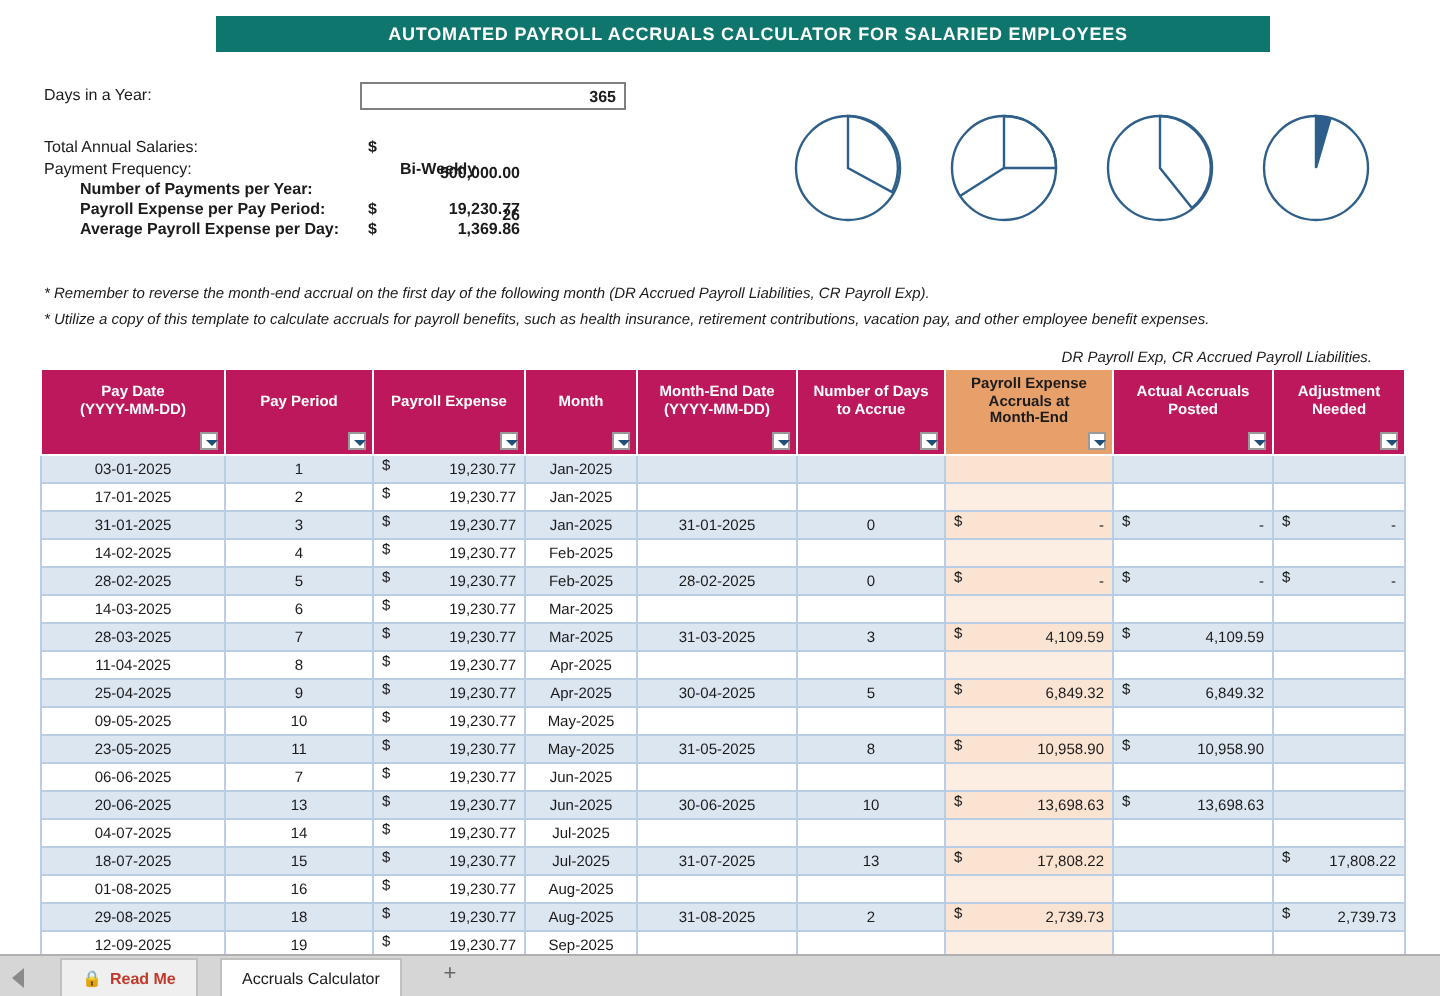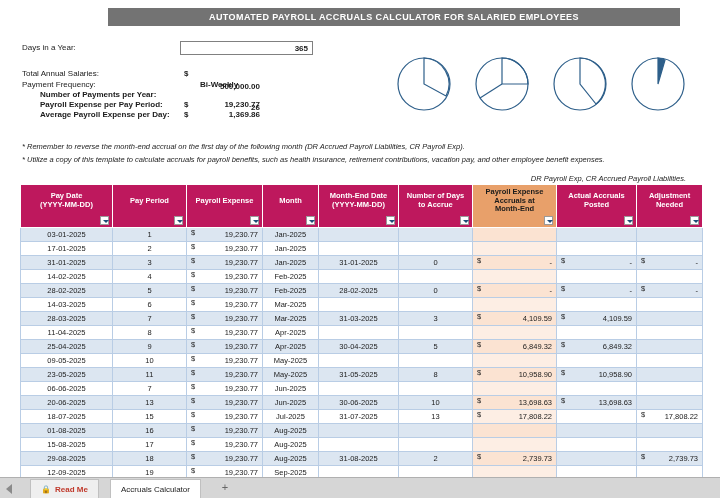--- a/index.html
+++ b/index.html
@@ -7,24 +7,24 @@
     width:720px;height:498px;overflow:hidden;
     background:#ffffff;
     font-family:"Liberation Sans", sans-serif;
     font-size:8px;color:#1b1b1b;
     position:relative;
   }
   .sheet{position:absolute;left:0;top:0;width:720px;height:498px;background:#ffffff;}
 
   
   .title-bar{
-    position:absolute;left:108px;top:8px;width:572px;height:18px;
-    background:#737373;color:#ffffff;
+    position:absolute;left:108px;top:8px;width:512px;height:18px;
+    background:#0f766e;color:#ffffff;
     display:flex;align-items:center;justify-content:center;
-    font-size:9px;font-weight:bold;letter-spacing:.4px;
+    font-size:9px;font-weight:bold;letter-spacing:.4px;padding-left:15px;
   }
 
   
   .lbl{position:absolute;font-size:8px;color:#1b1b1b;white-space:nowrap;}
   .lbl.b{font-weight:bold;padding-left:18px;}
   .val{position:absolute;font-size:8px;text-align:right;white-space:nowrap;}
   .val.b{font-weight:bold;}
   .dollar{position:absolute;font-size:8px;font-weight:bold;}
 
   .days-box{
@@ -336,44 +336,44 @@
             <td class="c"><span>13</span></td>
             <td class="money"><span class="sym">$</span><span>19,230.77</span></td>
             <td class="c"><span>Jun-2025</span></td>
             <td class="c"><span>30-06-2025</span></td>
             <td class="c"><span>10</span></td>
             <td class="money accrcell"><span class="sym">$</span><span>13,698.63</span></td>
             <td class="money"><span class="sym">$</span><span>13,698.63</span></td>
             <td class="money"><span></span></td>
           </tr>
           <tr>
+            <td class="c"><span>04-07-2025</span></td>
+            <td class="c"><span>14</span></td>
+            <td class="money"><span class="sym">$</span><span>19,230.77</span></td>
+            <td class="c"><span>Jul-2025</span></td>
+            <td class="c"><span></span></td>
+            <td class="c"><span></span></td>
+            <td class="money accrcell"><span></span></td>
+            <td class="money"><span></span></td>
+            <td class="money"><span></span></td>
+          </tr>
+          <tr>
             <td class="c"><span>18-07-2025</span></td>
             <td class="c"><span>15</span></td>
             <td class="money"><span class="sym">$</span><span>19,230.77</span></td>
             <td class="c"><span>Jul-2025</span></td>
             <td class="c"><span>31-07-2025</span></td>
             <td class="c"><span>13</span></td>
             <td class="money accrcell"><span class="sym">$</span><span>17,808.22</span></td>
             <td class="money"><span></span></td>
             <td class="money"><span class="sym">$</span><span>17,808.22</span></td>
           </tr>
           <tr>
             <td class="c"><span>01-08-2025</span></td>
             <td class="c"><span>16</span></td>
-            <td class="money"><span class="sym">$</span><span>19,230.77</span></td>
-            <td class="c"><span>Aug-2025</span></td>
-            <td class="c"><span></span></td>
-            <td class="c"><span></span></td>
-            <td class="money accrcell"><span></span></td>
-            <td class="money"><span></span></td>
-            <td class="money"><span></span></td>
-          </tr>
-          <tr>
-            <td class="c"><span>15-08-2025</span></td>
-            <td class="c"><span>17</span></td>
             <td class="money"><span class="sym">$</span><span>19,230.77</span></td>
             <td class="c"><span>Aug-2025</span></td>
             <td class="c"><span></span></td>
             <td class="c"><span></span></td>
             <td class="money accrcell"><span></span></td>
             <td class="money"><span></span></td>
             <td class="money"><span></span></td>
           </tr>
           <tr>
             <td class="c"><span>29-08-2025</span></td>

